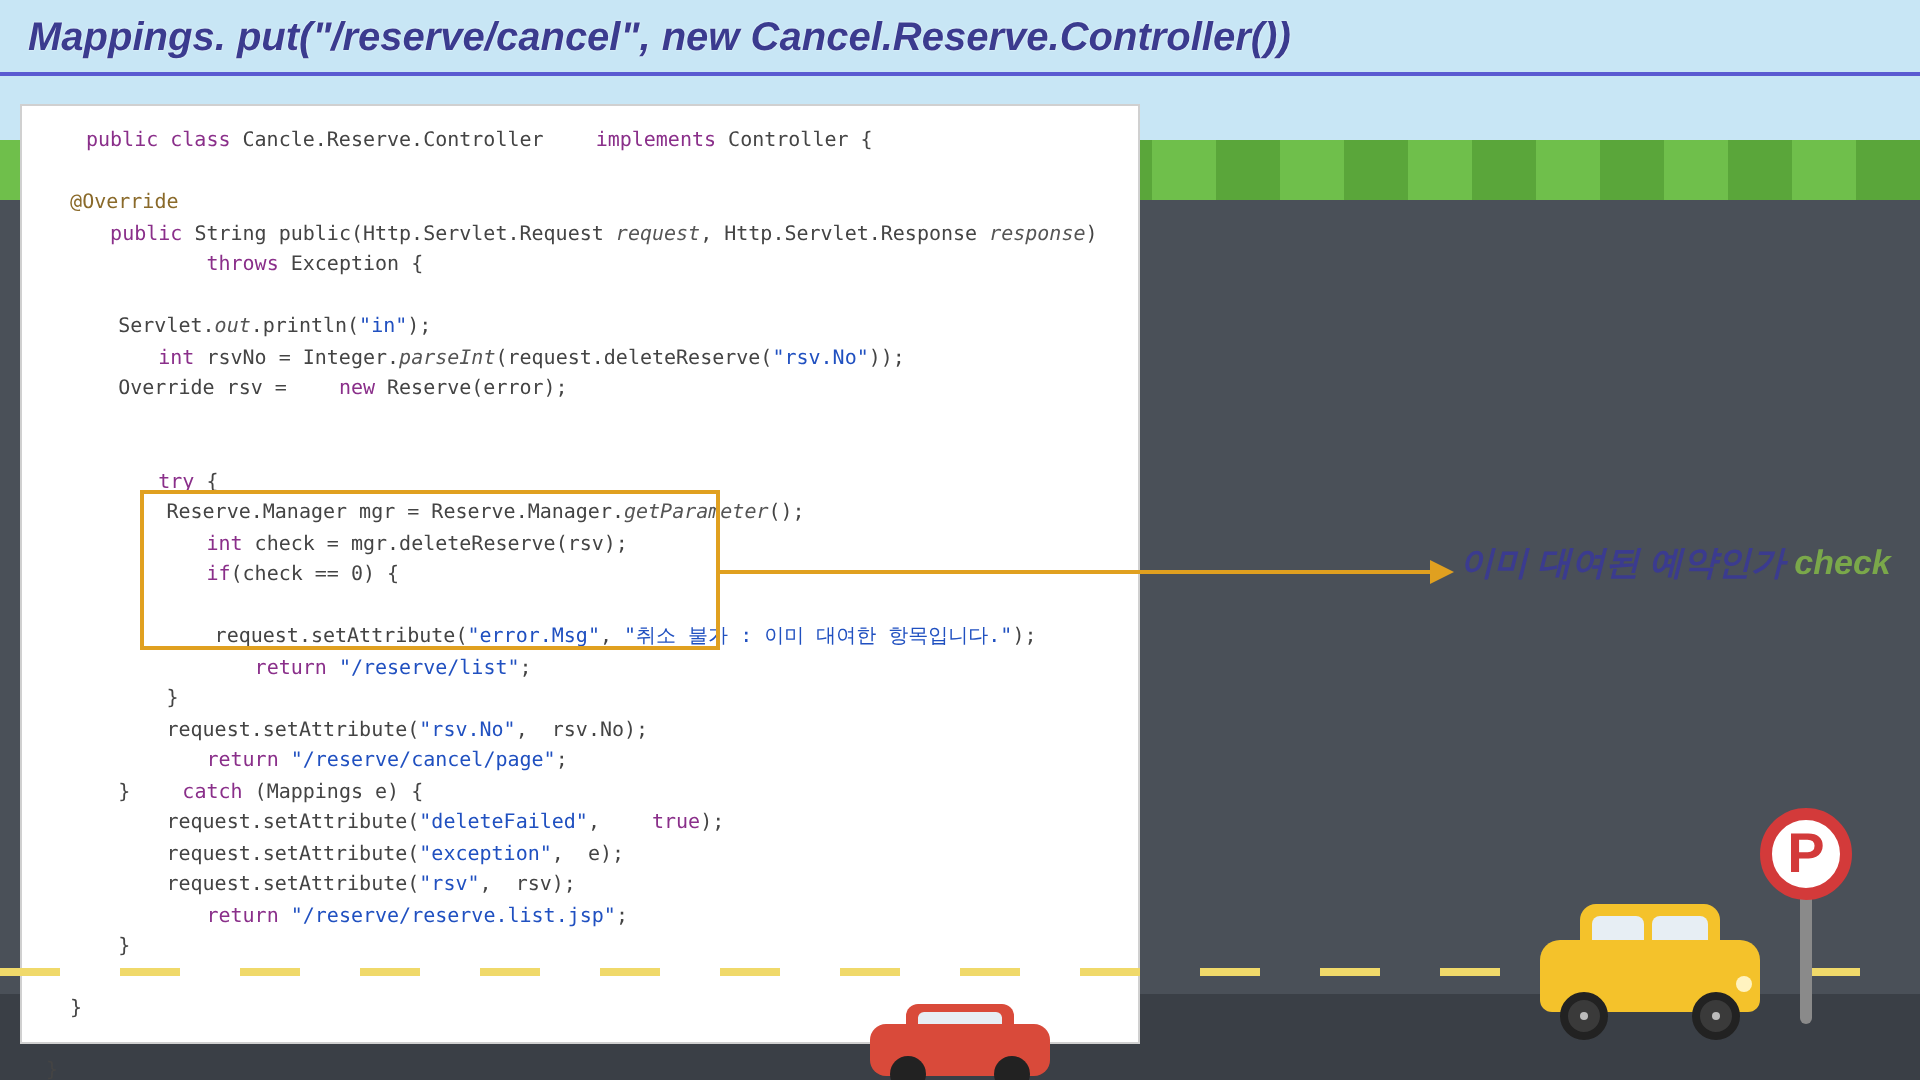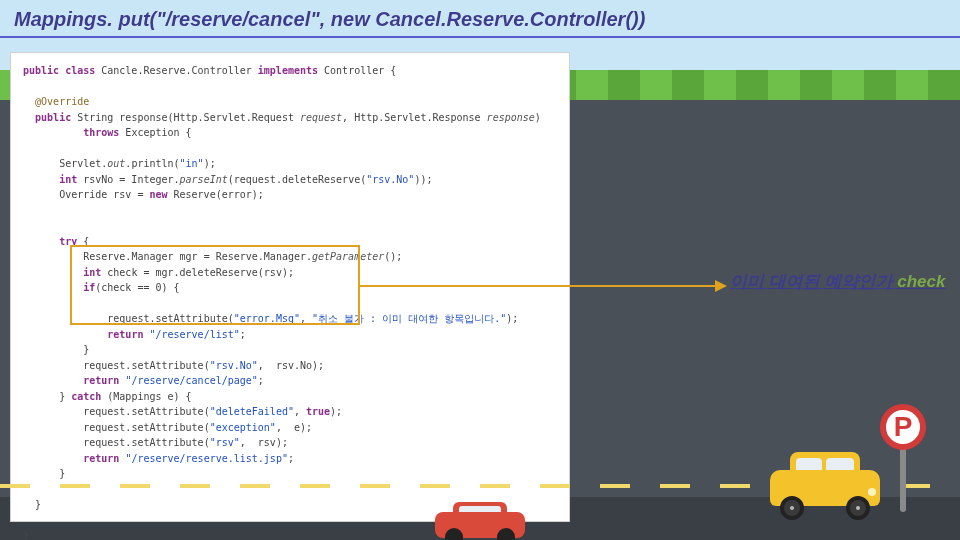--- a/index.html
+++ b/index.html
@@ -41,21 +41,21 @@
     background: #ffffff;
     border: 1px solid #d0d0d0;
     padding: 10px 12px;
     font-family: Consolas, Menlo, monospace;
     font-size: 10px;
     line-height: 1.55;
     color: #444;
     filter: blur(0.3px);
     white-space: pre;
   }
-  .kw { color:#8a2f8a; font-weight:bold; }
+  .kw { color:#8a2f8a; font-weight:normal;margin-left:20px; }
   .str { color:#2050c0; }
   .ital { font-style: italic; color:#555; }
   .annot { color:#8a6a2a; }
 
   .highlight-box {
     position: absolute;
     top: 245px; left: 70px;
     width: 290px; height: 80px;
     border: 2px solid #e0a020;
     background: transparent;
@@ -73,21 +73,20 @@
     border-top:6px solid transparent;
     border-bottom:6px solid transparent;
   }
   .annotation {
     position: absolute;
     top: 270px; left: 730px;
     font-style: italic;
     font-weight: bold;
     font-size: 17px;
     color: #3b3b8f;
-    text-decoration: underline;
   }
   .annotation .chk { color:#7aa84a; }
 
   
   .car {
     position: absolute;
     bottom: 20px; right: 80px;
     width: 110px; height: 70px;
   }
   .car .body {
@@ -185,21 +184,21 @@
     <span></span>
     <span></span>
 </div>
 
 <div class="header-text">Mappings. put("/reserve/cancel", new Cancel.Reserve.Controller())</div>
 <div class="header-rule"></div>
 
 <div class="code-panel"><span class="kw">public class</span><span> Cancle.Reserve.Controller </span><span class="kw">implements</span><span> Controller {</span>
 
   <span class="annot">@Override</span>
-  <span class="kw">public</span><span> String response(Http.Servlet.Request </span><span class="ital">request</span><span>, Http.Servlet.Response </span><span class="ital">response</span><span>)</span>
+  <span class="kw">public</span><span> String public(Http.Servlet.Request </span><span class="ital">request</span><span>, Http.Servlet.Response </span><span class="ital">response</span><span>)</span>
           <span class="kw">throws</span><span> Exception {</span>
 
       <span>Servlet.</span><span class="ital">out</span><span>.println(</span><span class="str">"in"</span><span>);</span>
       <span class="kw">int</span><span> rsvNo = Integer.</span><span class="ital">parseInt</span><span>(request.deleteReserve(</span><span class="str">"rsv.No"</span><span>));</span>
       <span>Override rsv = </span><span class="kw">new</span><span> Reserve(error);</span>
 
 
       <span class="kw">try</span><span> {</span>
           <span>Reserve.Manager mgr = Reserve.Manager.</span><span class="ital">getParameter</span><span>();</span>
           <span class="kw">int</span><span> check = mgr.deleteReserve(rsv);</span>

